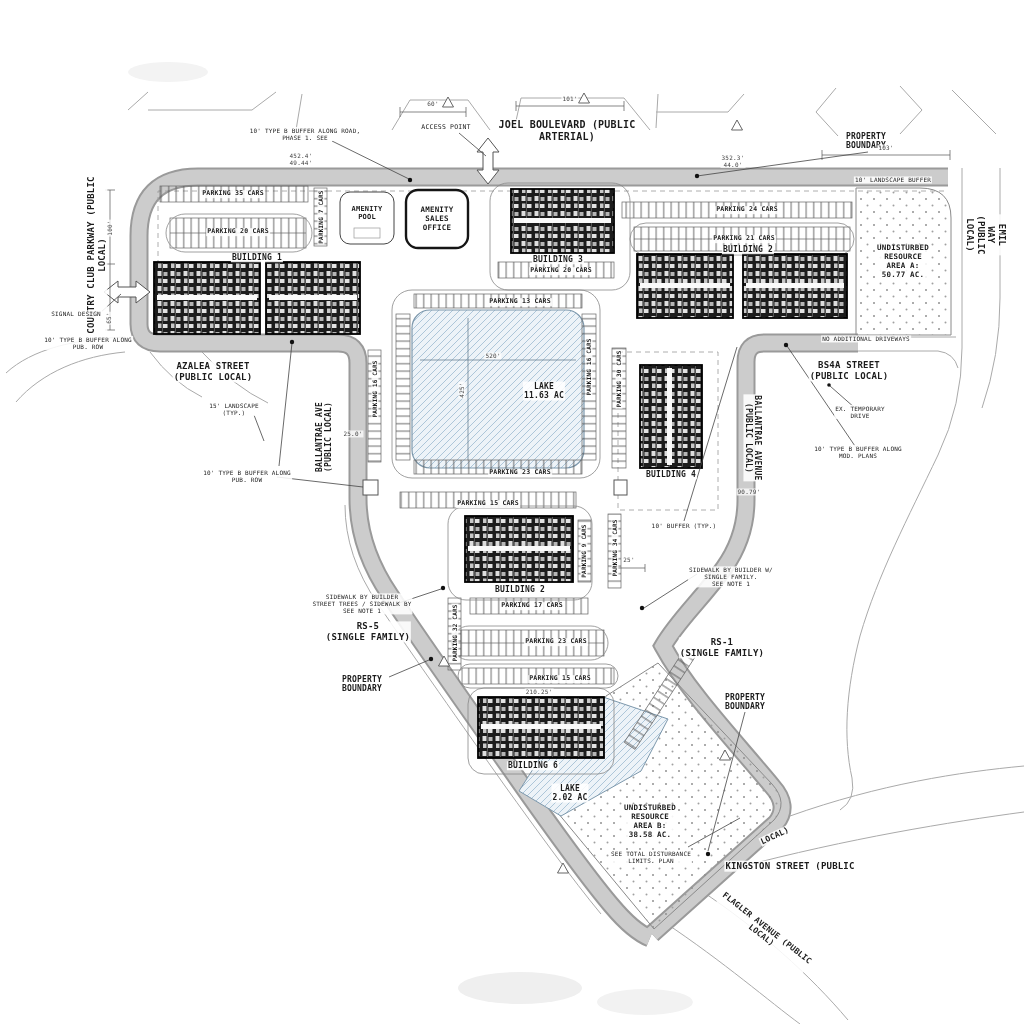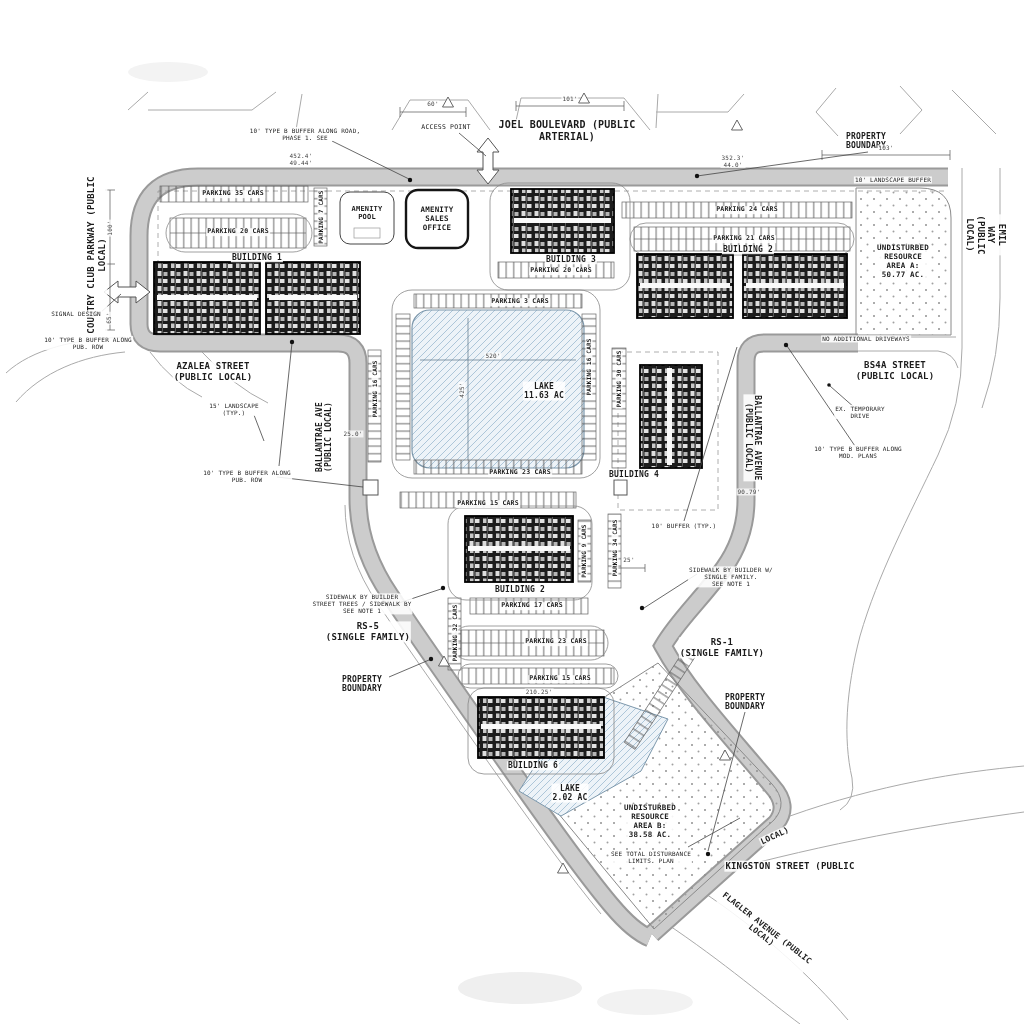--- a/index.html
+++ b/index.html
@@ -213,21 +213,21 @@
     <path d="M614,568 H645 M614,564 V572 M645,564 V572"></path>
   </g>
 </svg>
 
 <div class="lbl s9 rl" style="left:97px;top:255px">COUNTRY CLUB PARKWAY (PUBLIC
 LOCAL)</div>
 <div class="lbl s10" style="left:567px;top:131px">JOEL BOULEVARD (PUBLIC
 ARTERIAL)</div>
 <div class="lbl s9" style="left:213px;top:372px">AZALEA STREET
 (PUBLIC LOCAL)</div>
-<div class="lbl s9" style="left:895px;top:371px">BS4A STREET
+<div class="lbl s9" style="left:849px;top:371px">BS4A STREET
 (PUBLIC LOCAL)</div>
 <div class="lbl s9 rr" style="left:986px;top:235px">EMIL WAY (PUBLIC
 LOCAL)</div>
 <div class="lbl s8 rl" style="left:324px;top:437px">BALLANTRAE AVE
 (PUBLIC LOCAL)</div>
 <div class="lbl s8 rr" style="left:753px;top:438px">BALLANTRAE AVENUE
 (PUBLIC LOCAL)</div>
 <div class="lbl s9" style="left:790px;top:866px">KINGSTON STREET (PUBLIC</div>
 <div class="lbl s8 rm25" style="left:775px;top:836px">LOCAL)</div>
 <div class="lbl s8 r38" style="left:764px;top:932px">FLAGLER AVENUE (PUBLIC
@@ -246,22 +246,22 @@
 BOUNDARY</div>
 
 <div class="lbl s7" style="left:367px;top:213px">AMENITY
 POOL</div>
 <div class="lbl s75" style="left:437px;top:219px">AMENITY
 SALES
 OFFICE</div>
 
 <div class="lbl s8" style="left:257px;top:258px">BUILDING 1</div>
 <div class="lbl s8" style="left:748px;top:250px">BUILDING 2</div>
-<div class="lbl s8" style="left:571px;top:260px">BUILDING 3</div>
-<div class="lbl s8" style="left:634px;top:475px">BUILDING 4</div>
+<div class="lbl s8" style="left:558px;top:260px">BUILDING 3</div>
+<div class="lbl s8" style="left:671px;top:475px">BUILDING 4</div>
 <div class="lbl s8" style="left:520px;top:590px">BUILDING 2</div>
 <div class="lbl s8" style="left:533px;top:766px">BUILDING 6</div>
 
 <div class="lbl s8" style="left:544px;top:391px">LAKE
 11.63 AC</div>
 <div class="lbl s8" style="left:570px;top:793px">LAKE
 2.02 AC</div>
 
 <div class="lbl s75" style="left:903px;top:262px">UNDISTURBED
 RESOURCE
@@ -271,21 +271,21 @@
 RESOURCE
 AREA B:
 38.58 AC.</div>
 
 <div class="lbl s65" style="left:233px;top:194px">PARKING 35 CARS</div>
 <div class="lbl s65" style="left:238px;top:232px">PARKING 20 CARS</div>
 <div class="lbl s6 rl" style="left:321px;top:217px">PARKING 7 CARS</div>
 <div class="lbl s65" style="left:561px;top:271px">PARKING 20 CARS</div>
 <div class="lbl s65" style="left:747px;top:210px">PARKING 24 CARS</div>
 <div class="lbl s65" style="left:744px;top:239px">PARKING 21 CARS</div>
-<div class="lbl s65" style="left:520px;top:302px">PARKING 3 CARS</div>
+<div class="lbl s65" style="left:520px;top:302px">PARKING 13 CARS</div>
 <div class="lbl s6 rl" style="left:375px;top:389px">PARKING 16 CARS</div>
 <div class="lbl s6 rl" style="left:589px;top:367px">PARKING 16 CARS</div>
 <div class="lbl s6 rl" style="left:619px;top:379px">PARKING 30 CARS</div>
 <div class="lbl s65" style="left:520px;top:473px">PARKING 23 CARS</div>
 <div class="lbl s65" style="left:488px;top:504px">PARKING 15 CARS</div>
 <div class="lbl s6 rl" style="left:584px;top:551px">PARKING 9 CARS</div>
 <div class="lbl s6 rl" style="left:615px;top:548px">PARKING 34 CARS</div>
 <div class="lbl s65" style="left:532px;top:606px">PARKING 17 CARS</div>
 <div class="lbl s65" style="left:556px;top:642px">PARKING 23 CARS</div>
 <div class="lbl s65" style="left:560px;top:679px">PARKING 15 CARS</div>

